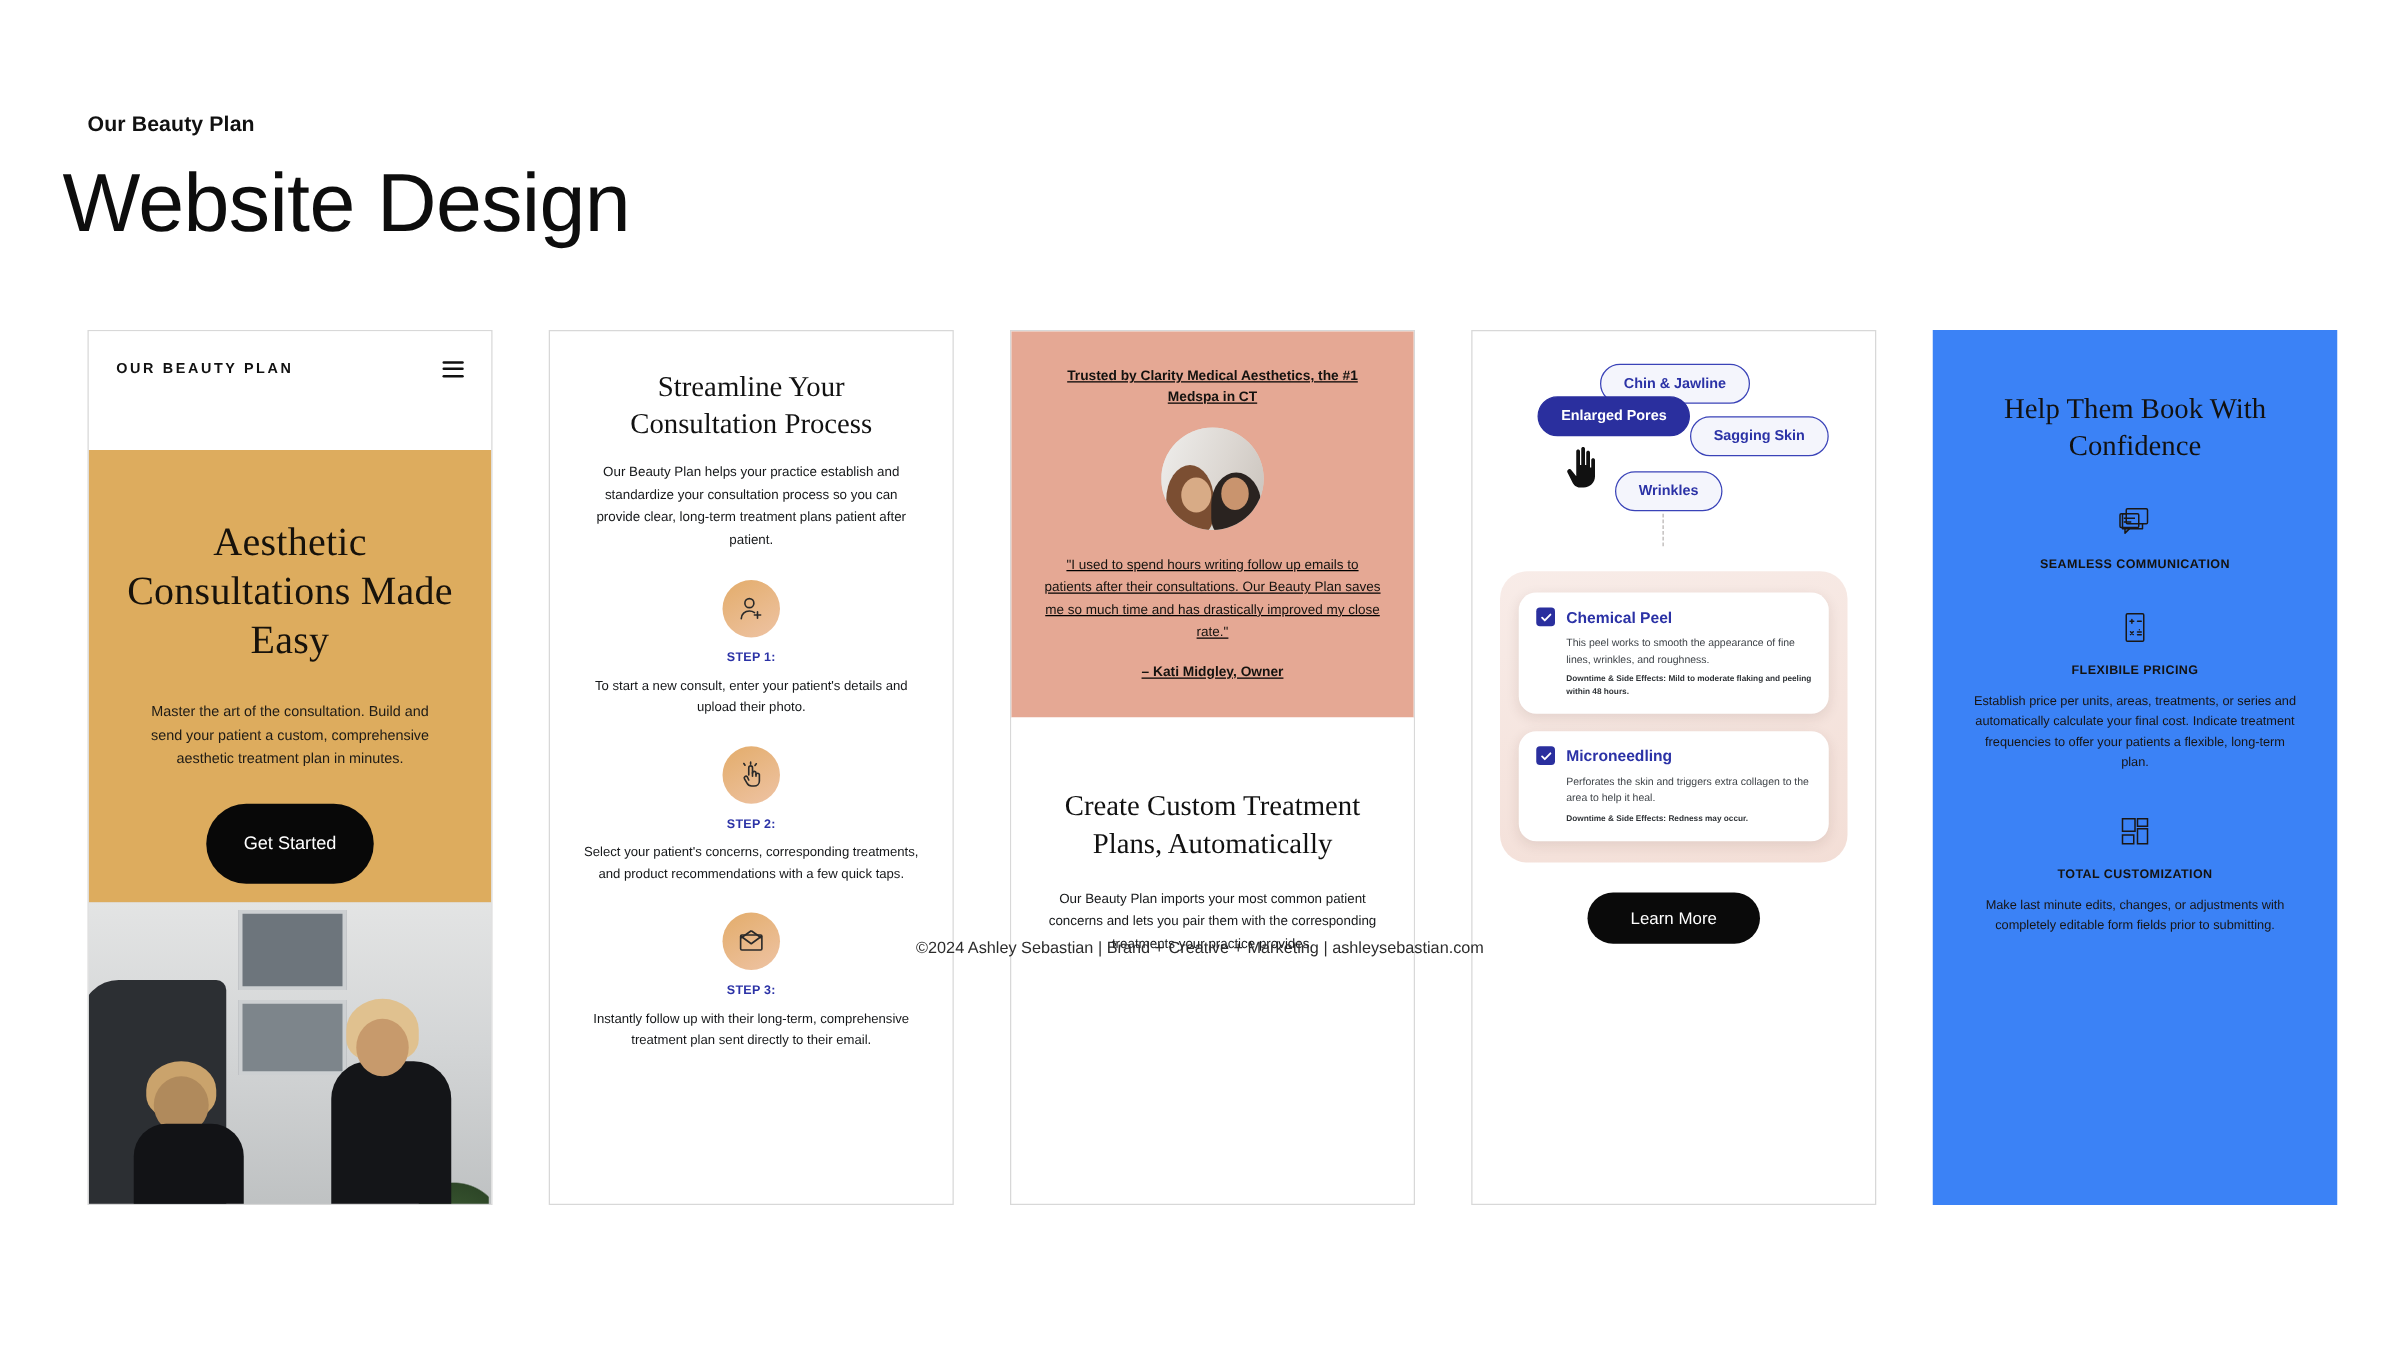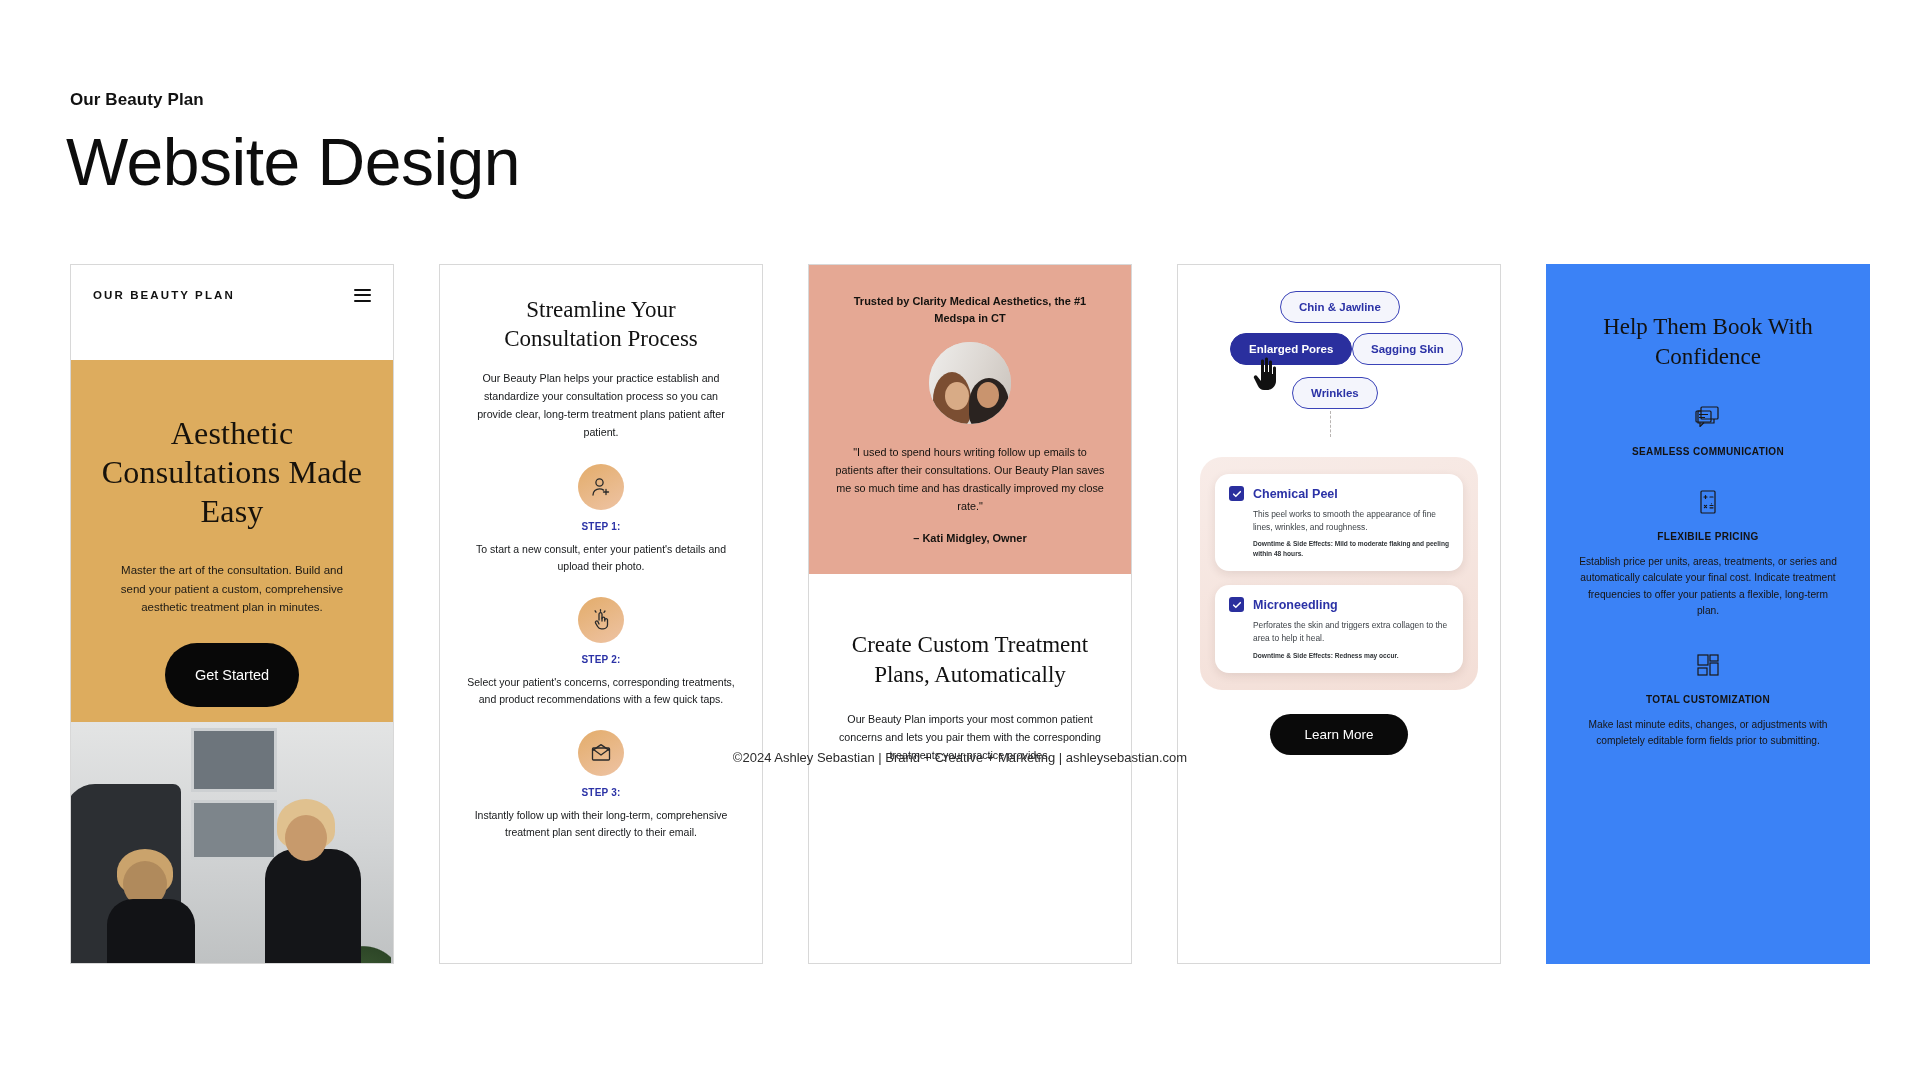--- a/index.html
+++ b/index.html
@@ -11,21 +11,21 @@
   }
   .page { position: relative; width: 1920px; height: 787px; }
 
   
   .eyebrow {
     position: absolute; left: 70px; top: 90px;
     font-size: 17px; font-weight: 700; color: #111111;
     letter-spacing: .1px;
   }
   .page-title {
-    position: absolute; left: 66px; top: 128px;
+    position: absolute; left: 50px; top: 128px;
     font-size: 66px; font-weight: 400; color: #0d0d0d;
     letter-spacing: -.5px; line-height: 1.05;
   }
 
   
   .panels {
     position: absolute; left: 70px; top: 264px;
     width: 1800px; height: 700px;
     display: flex; gap: 45px;
   }
@@ -118,21 +118,21 @@
   .step-label {
     margin-top: 11px; font-size: 10px; font-weight: 700;
     color: #2b32a6; letter-spacing: .2px;
   }
   .step-text {
     margin-top: 9px; font-size: 10.5px; line-height: 1.62;
     color: #16181a; font-weight: 500;
   }
 
   
-  .p3-top { background: #e5a894; padding: 28px 26px 30px; text-align: center; }
+  .p3-top { background: #e5a894; padding: 28px 26px 30px; text-align: center; text-decoration: underline; }
   .p3-trusted { font-size: 11px; font-weight: 700; line-height: 1.5; color: #14120f; }
   .p3-avatar {
     width: 82px; height: 82px; border-radius: 50%; margin: 16px auto 0;
     overflow: hidden; position: relative;
     background: linear-gradient(160deg,#e4e1dd 0%,#cfc8c1 100%);
   }
   .av-bg { position: absolute; inset: 0; background:
       linear-gradient(110deg,#efeeec 0%,#dcd7d2 55%,#c9c2bb 100%); }
   .av-p1hair { position: absolute; left: 4px; bottom: -4px; width: 38px; height: 56px;
       border-radius: 50% 50% 30% 30%; background: #7b4e32; }
@@ -151,21 +151,21 @@
   
   .p4 { padding: 26px 22px 0; position: relative; height: 100%; }
   .pill-rows { position: relative; height: 120px; }
   .pill {
     position: absolute; border: 1.6px solid #3a43b8; border-radius: 30px;
     background: #f4f5fc; color: #2b32a6; font-size: 11.5px; font-weight: 700;
     padding: 9px 18px; white-space: nowrap; cursor: pointer;
   }
   .pill.sel { background: #2a2f9e; color: #fff; border-color: #2a2f9e; }
   .pill-0 { left: 80px; top: 0; }
-  .pill-1 { left: 30px; top: 42px; }
+  .pill-1 { left: 30px; top: 26px; }
   .pill-2 { left: 152px; top: 42px; }
   .pill-3 { left: 92px; top: 86px; }
   .cursor-hand { position: absolute; left: 52px; top: 66px; width: 30px; height: 34px; }
   .dotline { position: absolute; left: 130px; top: 120px; width: 0; height: 26px; border-left: 1.4px dashed #b8b4b2; }
 
   .cards-wrap {
     margin-top: 46px; background: linear-gradient(165deg,#f8ece8 0%, #f3ded6 100%);
     border-radius: 22px; padding: 17px 15px; position: relative;
   }
   .tcard {

